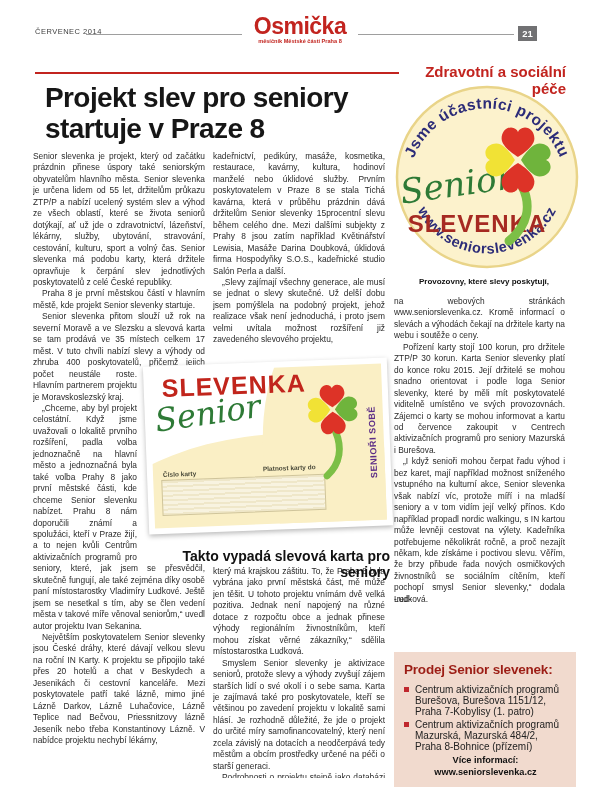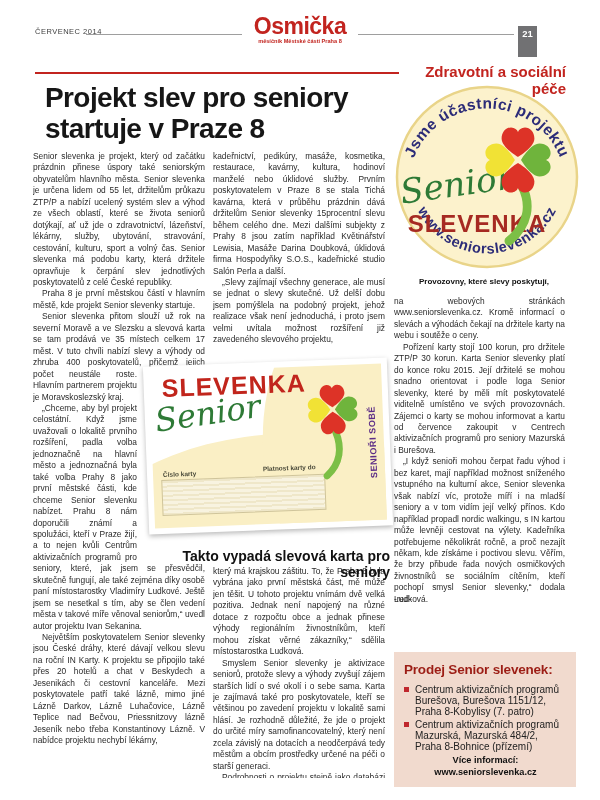--- a/index.html
+++ b/index.html
@@ -9,21 +9,21 @@
   }
   .abs{position:absolute;}
   
   #dateline{left:35px;top:27px;font-size:7.5px;letter-spacing:.5px;color:#3c3c3c;}
   .rule-h{position:absolute;height:1px;background:#9e9e9e;}
   #rule-left{left:86px;top:34px;width:156px;}
   #rule-right{left:358px;top:34px;width:156px;}
   #masthead{left:240px;top:14px;width:120px;text-align:center;}
   #masthead .mast-title{font-size:23px;font-weight:bold;color:#c2241f;letter-spacing:-.5px;line-height:24px;}
   #masthead .mast-sub{font-size:5.6px;font-weight:bold;color:#c2241f;margin-top:0px;}
-  #pagenum{left:518px;top:26px;width:19px;height:31px;background:#717173;color:#fff;
+  #pagenum{left:518px;top:26px;width:19px;height:15px;background:#717173;color:#fff;
     font-size:9.5px;font-weight:bold;text-align:center;line-height:15px;}
   
   #section-rule{left:35px;top:72px;width:364px;height:2px;background:#c2241f;}
   #section-title{left:399px;top:63px;width:167px;text-align:right;font-size:15px;font-weight:bold;color:#c2241f;}
   
   #headline{left:33px;top:82px;width:362px;font-size:28px;line-height:31px;font-weight:bold;
     color:#161616;letter-spacing:-.6px;margin-left:12px;}
   
   .bodycol{position:absolute;width:172px;font-size:8.4px;line-height:11.45px;
     text-align:justify;color:#2a2a2a;}
@@ -168,21 +168,21 @@
   </div>
 </div>
 <div class="abs" id="card-caption">Takto vypadá slevová karta pro seniory</div>
 
 <div class="abs" id="salesbox">
   <div class="sb-title">Prodej Senior slevenek:</div>
   <div class="sb-item">
     <span class="sb-bullet"></span>
     <div>Centrum aktivizačních programů</div>
     <div>Burešova, Burešova 1151/12,</div>
-    <div>Praha 8-Kobylisy (7. patro)</div>
+    <div>Praha 7-Kobylisy (1. patro)</div>
   </div>
   <div class="sb-item">
     <span class="sb-bullet"></span>
     <div>Centrum aktivizačních programů</div>
     <div>Mazurská, Mazurská 484/2,</div>
     <div>Praha 8-Bohnice (přízemí)</div>
   </div>
   <div class="sb-footer">
     <div>Více informací:</div>
     <div>www.seniorslevenka.cz</div>

